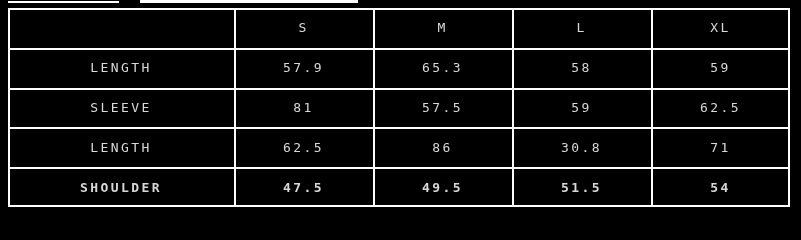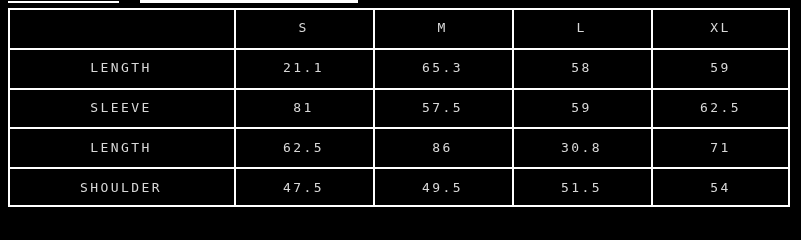--- a/index.html
+++ b/index.html
@@ -70,20 +70,21 @@
     box-shadow:
       inset 0 2px 0 0 #ffffff,
       inset 2px 0 0 0 #ffffff,
       inset -2px 0 0 0 #ffffff;
   }
   #size-chart tr:last-child td {
     box-shadow:
       inset 0 2px 0 0 #ffffff,
       inset 2px 0 0 0 #ffffff,
       inset 0 -2px 0 0 #ffffff;
+    font-weight: bold;
   }
   #size-chart tr:last-child td:last-child {
     box-shadow:
       inset 0 2px 0 0 #ffffff,
       inset 2px 0 0 0 #ffffff,
       inset -2px 0 0 0 #ffffff,
       inset 0 -2px 0 0 #ffffff;
     margin-top: 8px;
   }
 
@@ -117,21 +118,21 @@
     <tr>
       <td class="cell-corner"></td>
       <td class="cell-head">S</td>
       <td class="cell-head">M</td>
       <td class="cell-head">L</td>
       <td class="cell-head">XL</td>
     </tr>
 
     <tr>
       <td class="cell-row-label">LENGTH</td>
-      <td class="cell-value">21.1</td>
+      <td class="cell-value">57.9</td>
       <td class="cell-value">65.3</td>
       <td class="cell-value">58</td>
       <td class="cell-value">59</td>
     </tr>
 
     <tr>
       <td class="cell-row-label">SLEEVE</td>
       <td class="cell-value">81</td>
       <td class="cell-value">57.5</td>
       <td class="cell-value">59</td>

